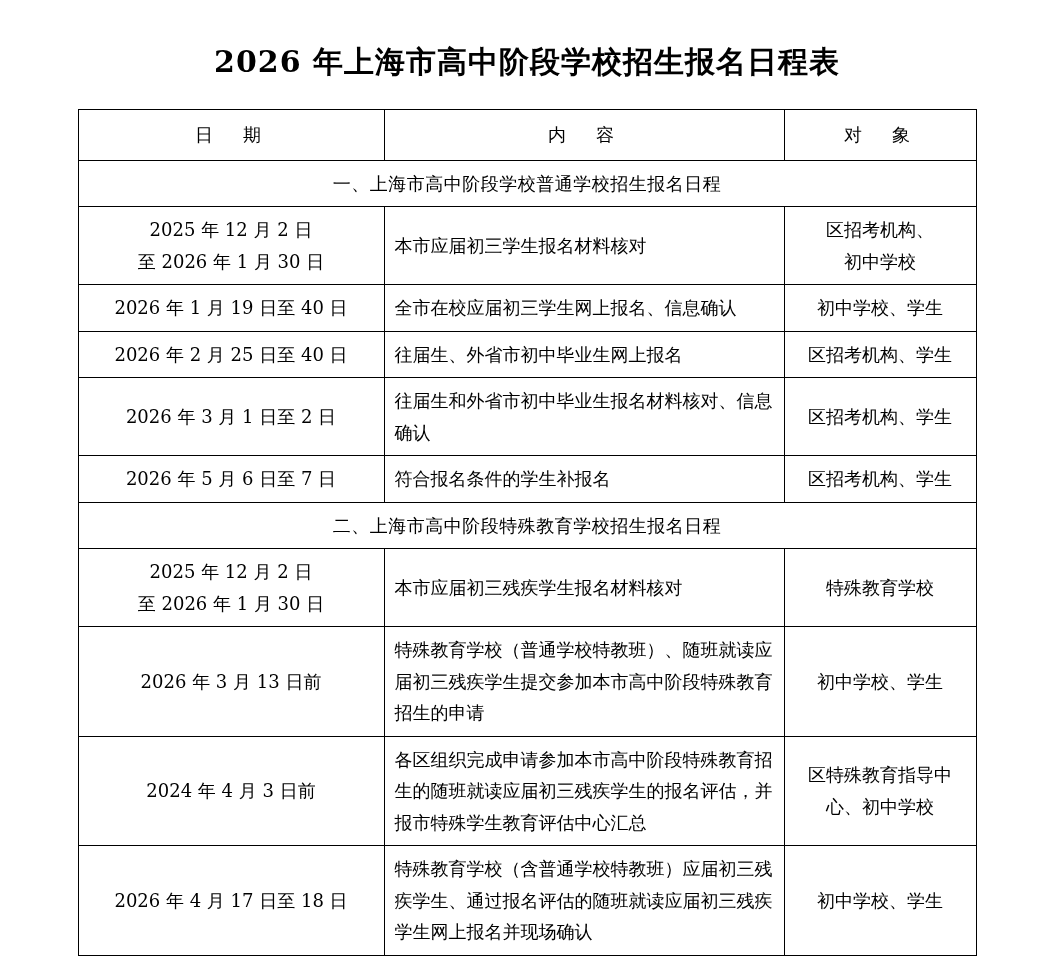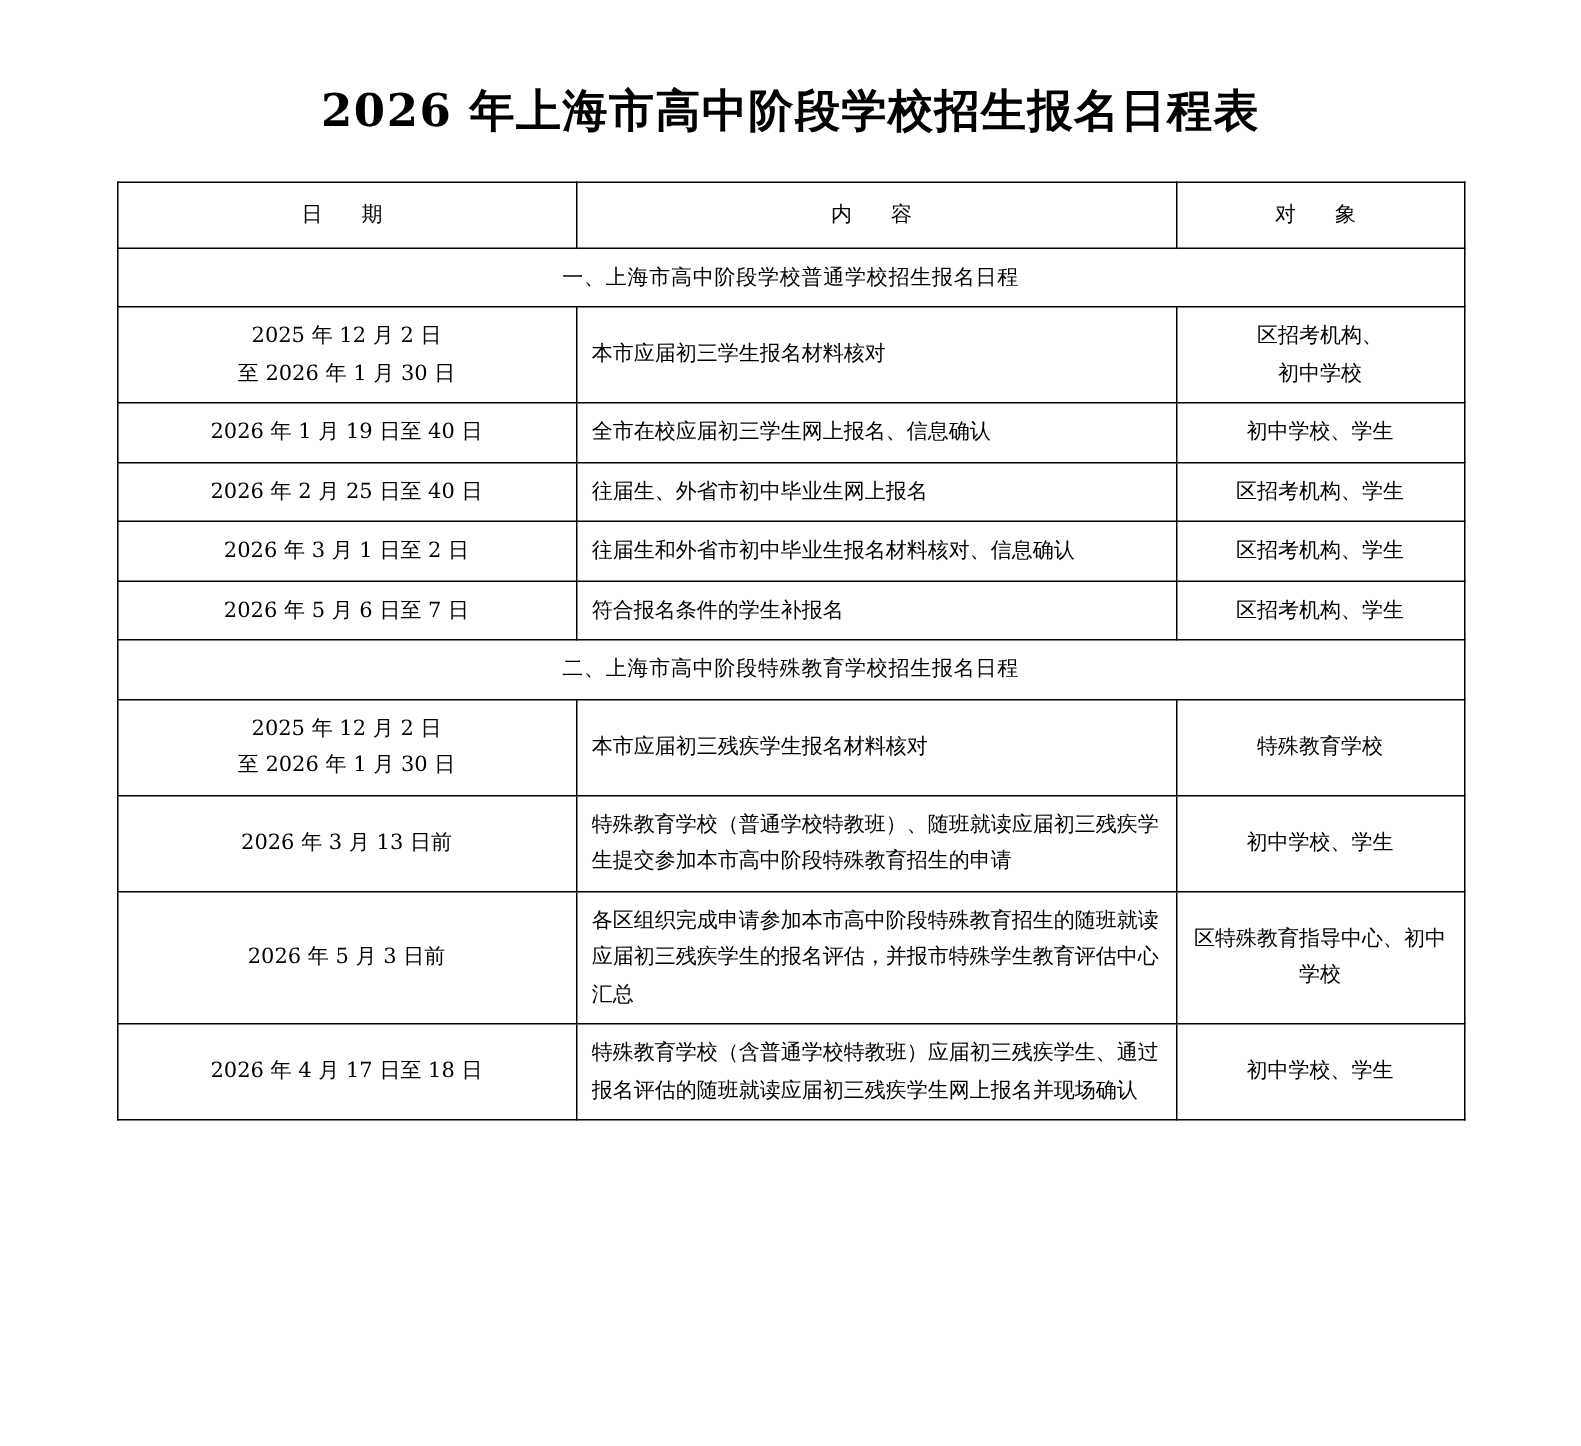--- a/index.html
+++ b/index.html
@@ -18,36 +18,36 @@
     box-sizing: border-box;
     padding: 0;
   }
   .doc-title {
     text-align: center;
     font-family: "DejaVu Serif", "Liberation Serif", serif;
     font-weight: bold;
     font-size: 30px;
     letter-spacing: 1px;
     margin: 0;
-    padding: 54px 0 26px 0;
+    padding: 42px 0 26px 0;
   }
   table.schedule {
     border-collapse: collapse;
     width: 898px;
     margin: 0 auto;
     table-layout: fixed;
   }
   table.schedule col.c-date  { width: 306px; }
   table.schedule col.c-body  { width: 400px; }
   table.schedule col.c-obj   { width: 192px; }
 
   table.schedule th,
   table.schedule td {
     border: 1px solid #000000;
-    font-size: 14px;
+    font-size: 18px;
     line-height: 1.75;
     padding: 7px 10px;
     vertical-align: middle;
     font-weight: normal;
   }
   table.schedule th {
     text-align: center;
     letter-spacing: 6px;
     padding: 9px 10px;
   }
@@ -138,21 +138,21 @@
         <td class="cell-center multiline">特殊教育学校</td>
       </tr>
 
       <tr>
         <td class="cell-center multiline">2026 年 3 月 13 日前</td>
         <td class="cell-left">特殊教育学校（普通学校特教班）、随班就读应届初三残疾学生提交参加本市高中阶段特殊教育招生的申请</td>
         <td class="cell-center multiline">初中学校、学生</td>
       </tr>
 
       <tr>
-        <td class="cell-center multiline">2026 年 5 月 3 日前</td>
+        <td class="cell-center multiline">2024 年 4 月 3 日前</td>
         <td class="cell-left">各区组织完成申请参加本市高中阶段特殊教育招生的随班就读应届初三残疾学生的报名评估，并报市特殊学生教育评估中心汇总</td>
         <td class="cell-center multiline">区特殊教育指导中心、初中学校</td>
       </tr>
 
 
       <tr>
         <td class="cell-center multiline">2026 年 4 月 17 日至 18 日</td>
         <td class="cell-left">特殊教育学校（含普通学校特教班）应届初三残疾学生、通过报名评估的随班就读应届初三残疾学生网上报名并现场确认</td>
         <td class="cell-center multiline">初中学校、学生</td>
       </tr>

